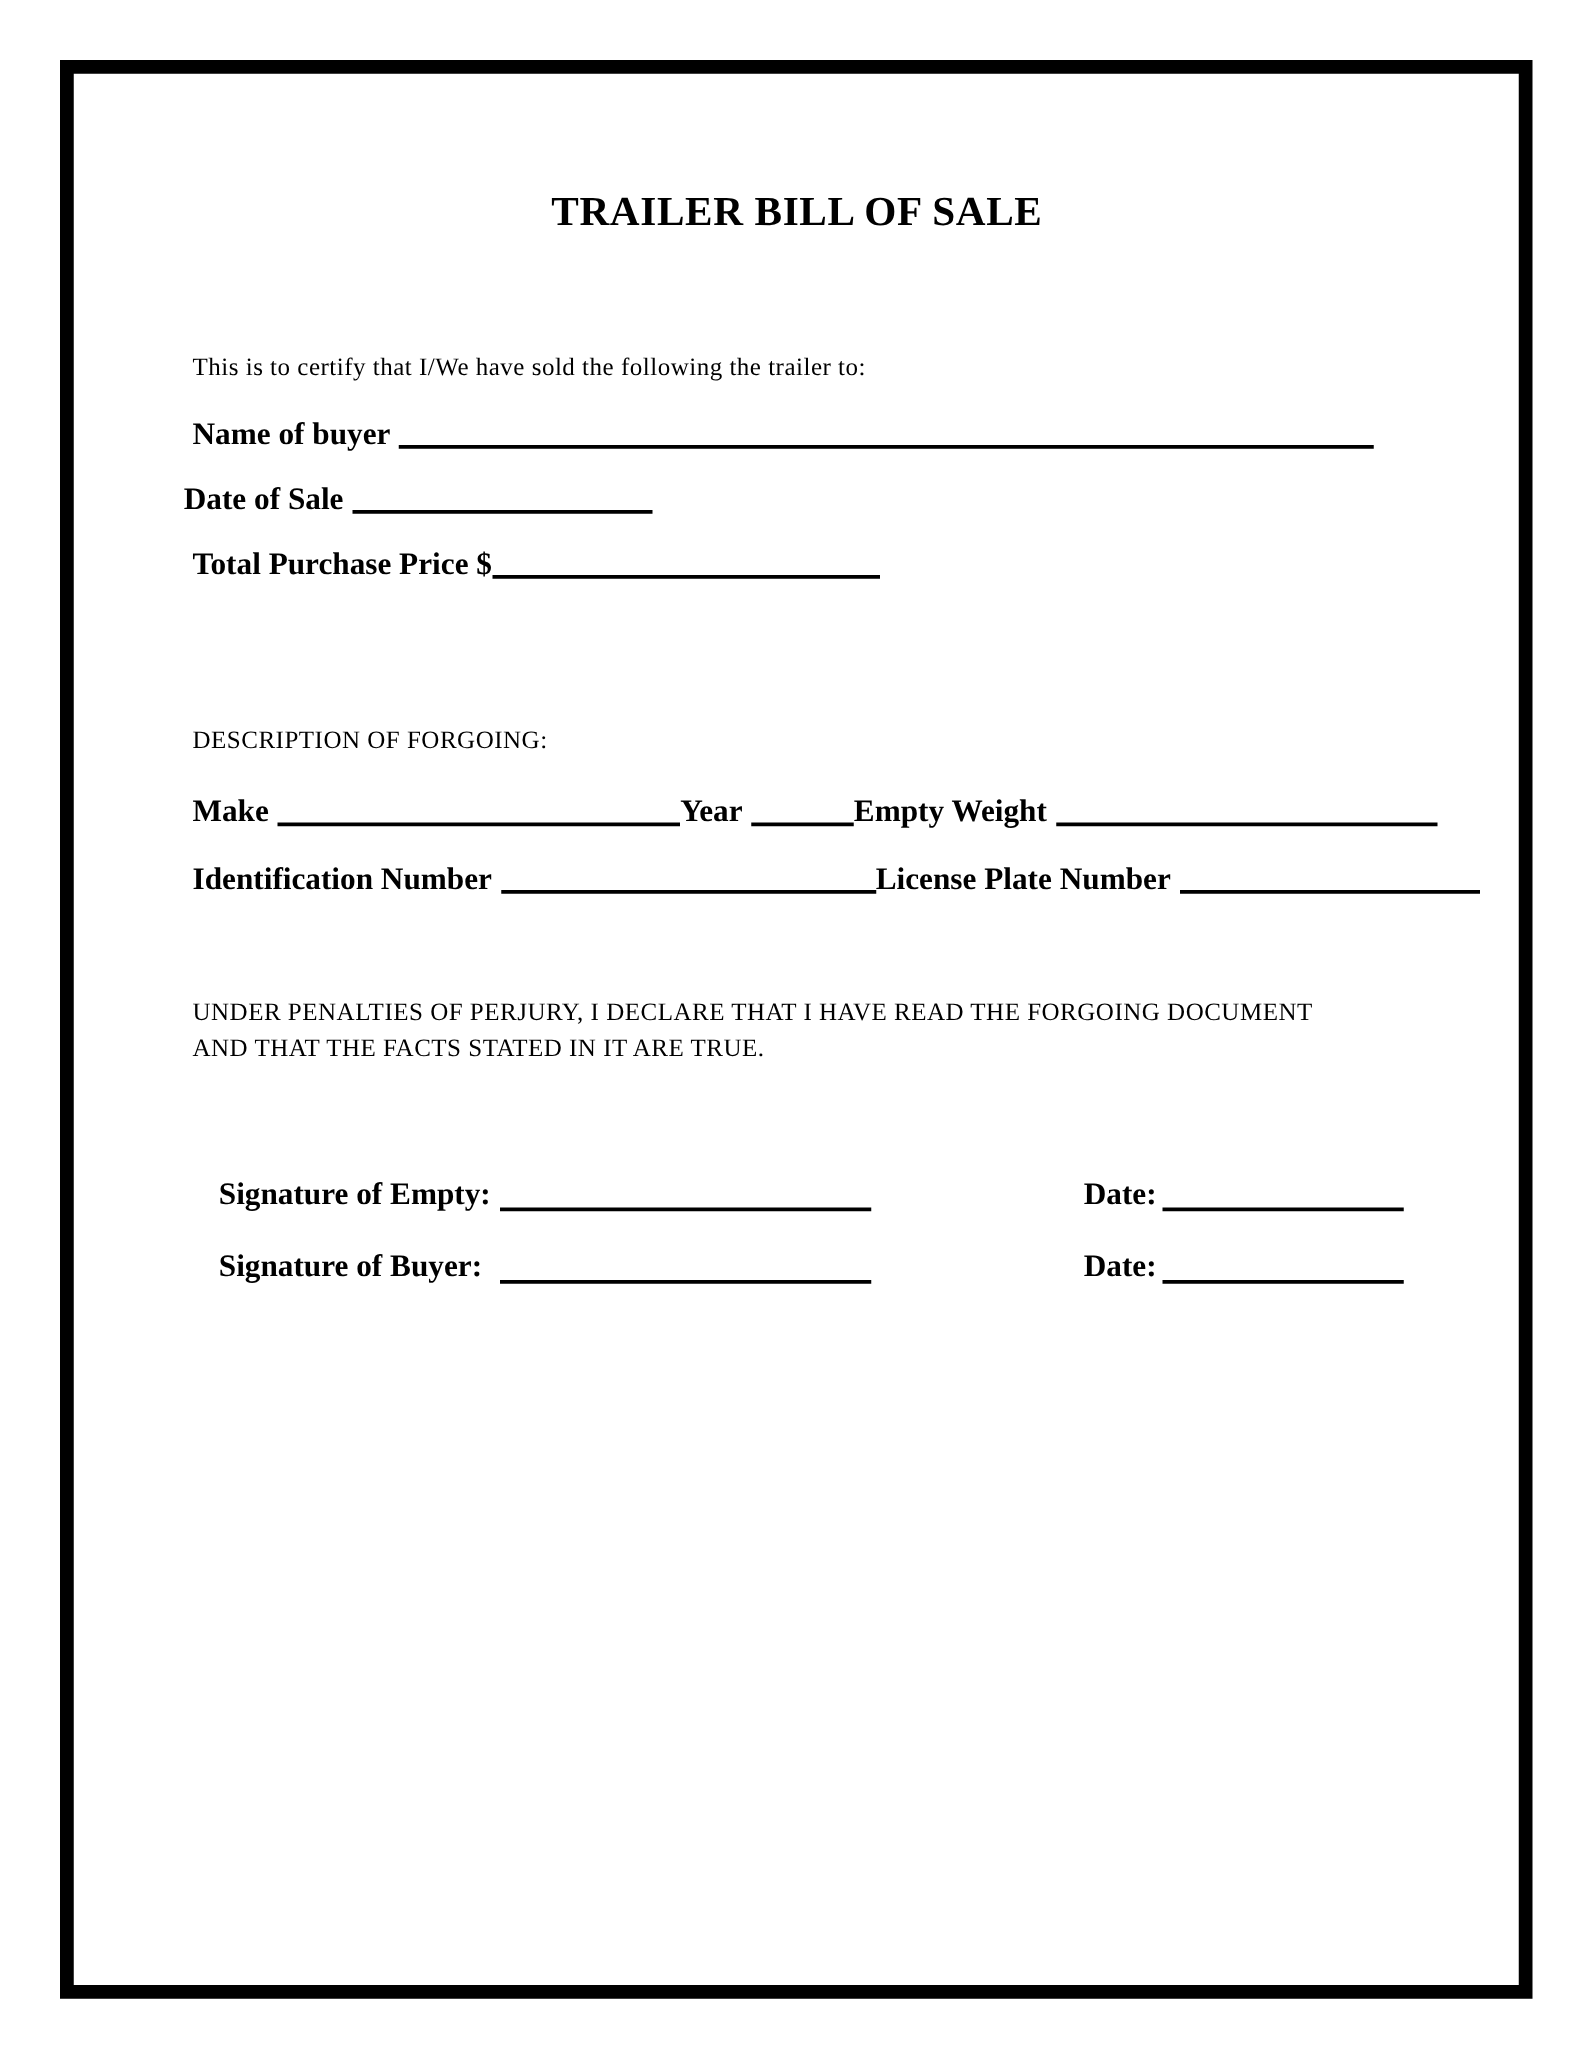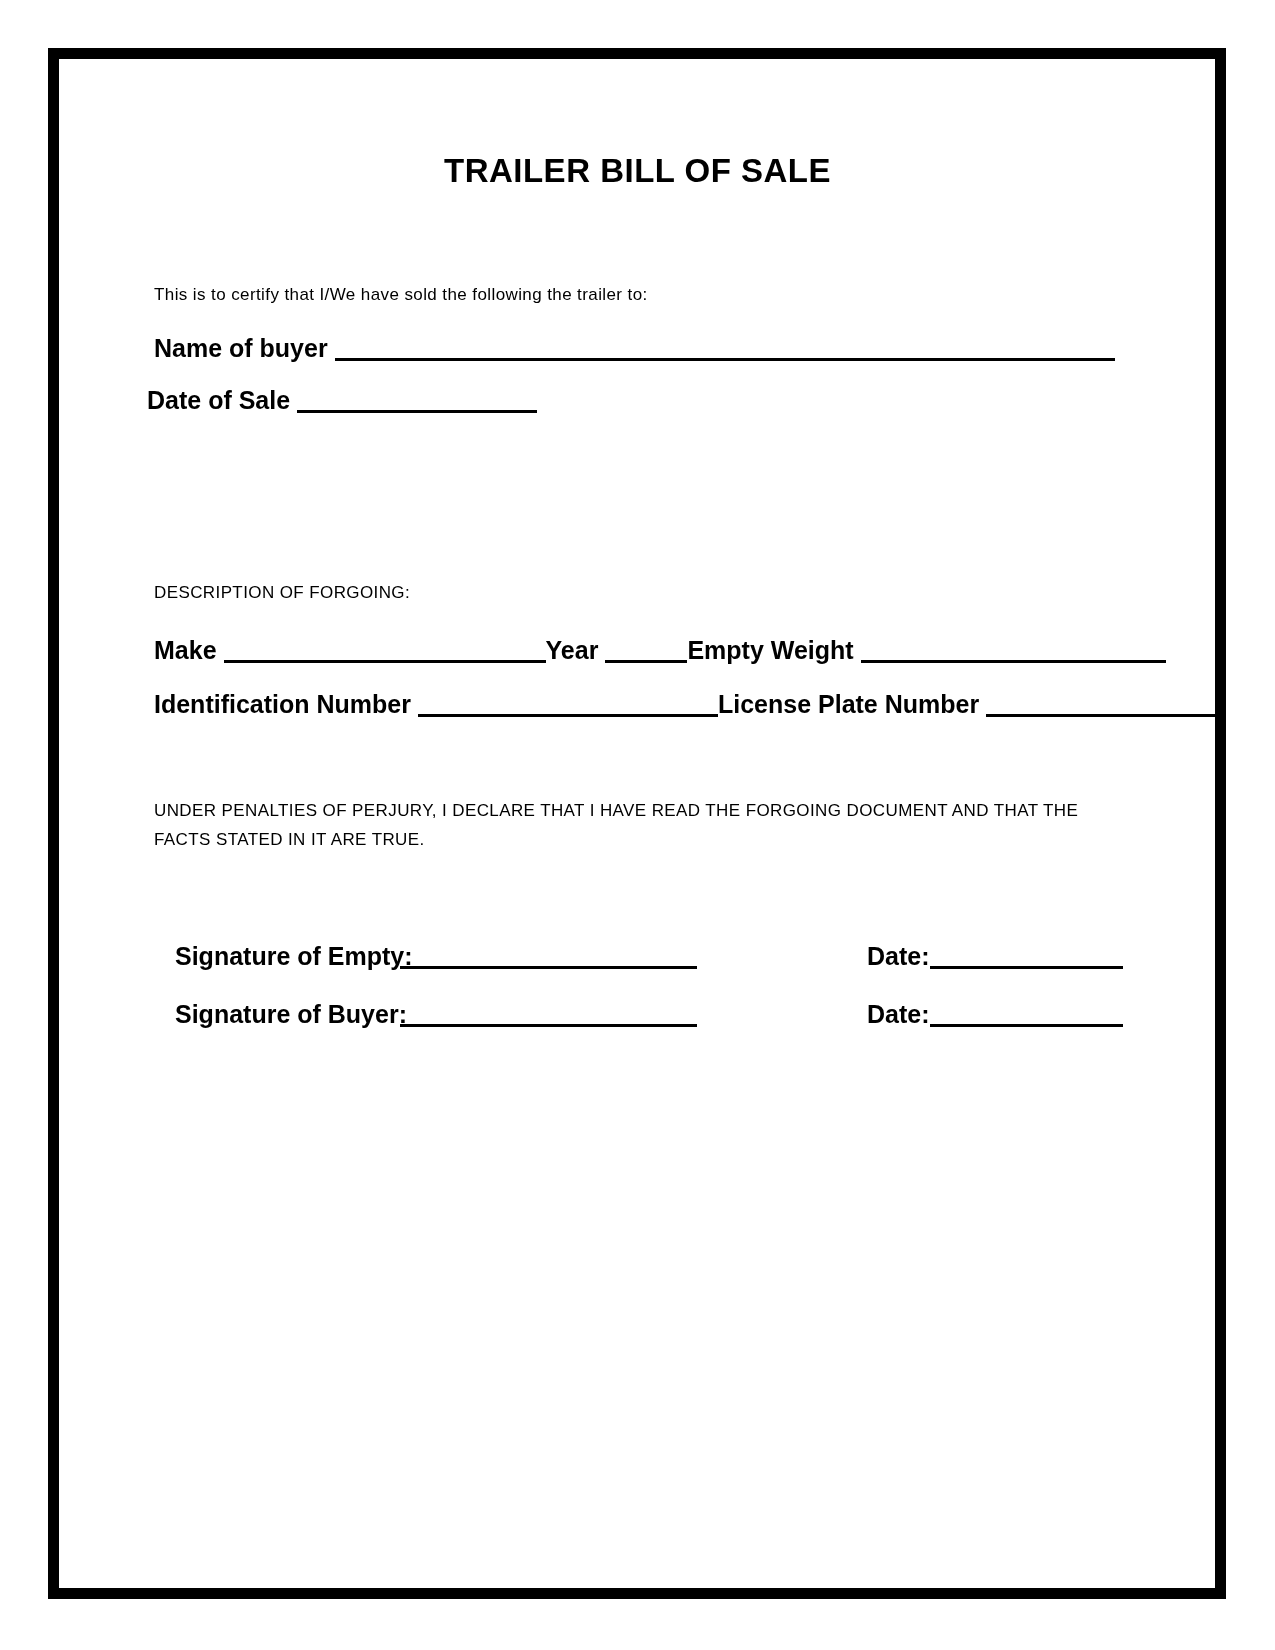--- a/index.html
+++ b/index.html
@@ -3,36 +3,36 @@
 <meta charset="utf-8">
 <style>
   :root { --ink:#000000; --paper:#ffffff; }
   * { margin:0; padding:0; box-sizing:border-box; }
   html,body { background:var(--paper); }
   .page {
     position:relative;
     width:1275px; height:1650px;
     background:var(--paper);
     color:var(--ink);
-    font-family:Liberation Sans, sans-serif;
+    font-family:Liberation Serif, serif;
     overflow:hidden;
   }
   .page-border {
     position:absolute;
     left:48px; top:48px; right:49px; bottom:51px;
     border:11px solid var(--ink);
   }
   .abs { position:absolute; }
   .doc-title {
     left:0; right:0; top:152px;
     text-align:center;
     font-size:33px; font-weight:bold; letter-spacing:0.5px;
   }
   .body-text {
-    font-size:17px; letter-spacing:0.4px; line-height:29px;
+    font-size:20px; letter-spacing:0.4px; line-height:29px;
   }
   .label { font-size:25px; font-weight:bold; }
   .row { white-space:nowrap; }
   .fill-line {
     display:inline-block;
     border-bottom:3px solid var(--ink);
     margin-bottom:-4px;
     margin-left:7px;
   }
   .fill-line.no-gap { margin-left:0; }
@@ -61,20 +61,23 @@
   <p class="abs body-text" style="left:154px; top:280px;">This is to certify that I/We have sold the following the trailer to:</p>
 
   <div class="abs row" style="left:154px; top:334px;">
     <span class="label">Name of buyer</span><span class="fill-line w780"></span>
   </div>
 
   <div class="abs row" style="left:147px; top:386px;">
     <span class="label">Date of Sale</span><span class="fill-line w240"></span>
   </div>
 
+  <div class="abs row" style="left:154px; top:438px;">
+    <span class="label">Total Purchase Price $</span><span class="fill-line w310 no-gap"></span>
+  </div>
 
   <p class="abs body-text" style="left:154px; top:578px;">DESCRIPTION OF FORGOING:</p>
 
   <div class="abs row" style="left:154px; top:690px;">
     <span class="label">Identification Number</span><span class="fill-line w300"></span><span class="label">License Plate Number</span><span class="fill-line w240"></span>
   </div>
 
   <div class="abs row" style="left:154px; top:636px;">
     <span class="label">Make</span><span class="fill-line w322"></span><span class="label">Year</span><span class="fill-line w82"></span><span class="label">Empty Weight</span><span class="fill-line w305"></span>
   </div>

